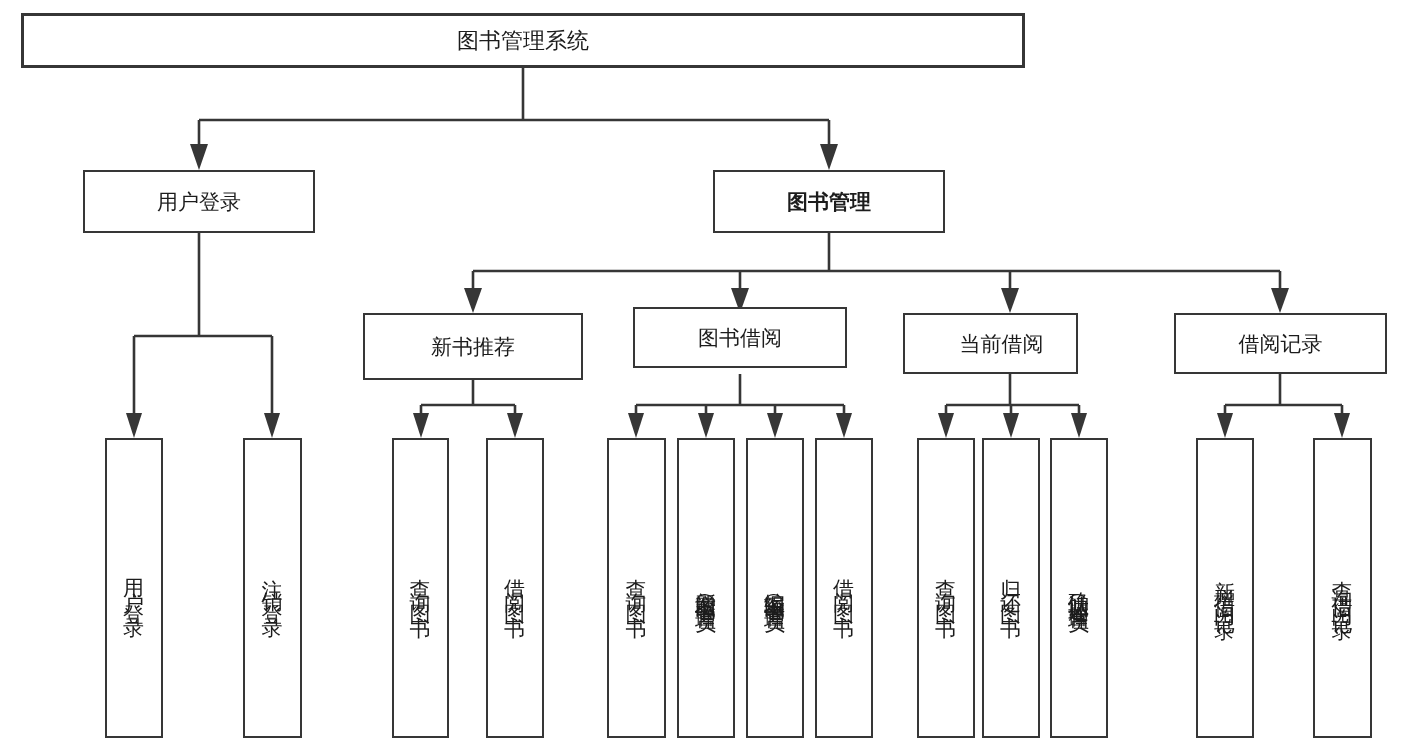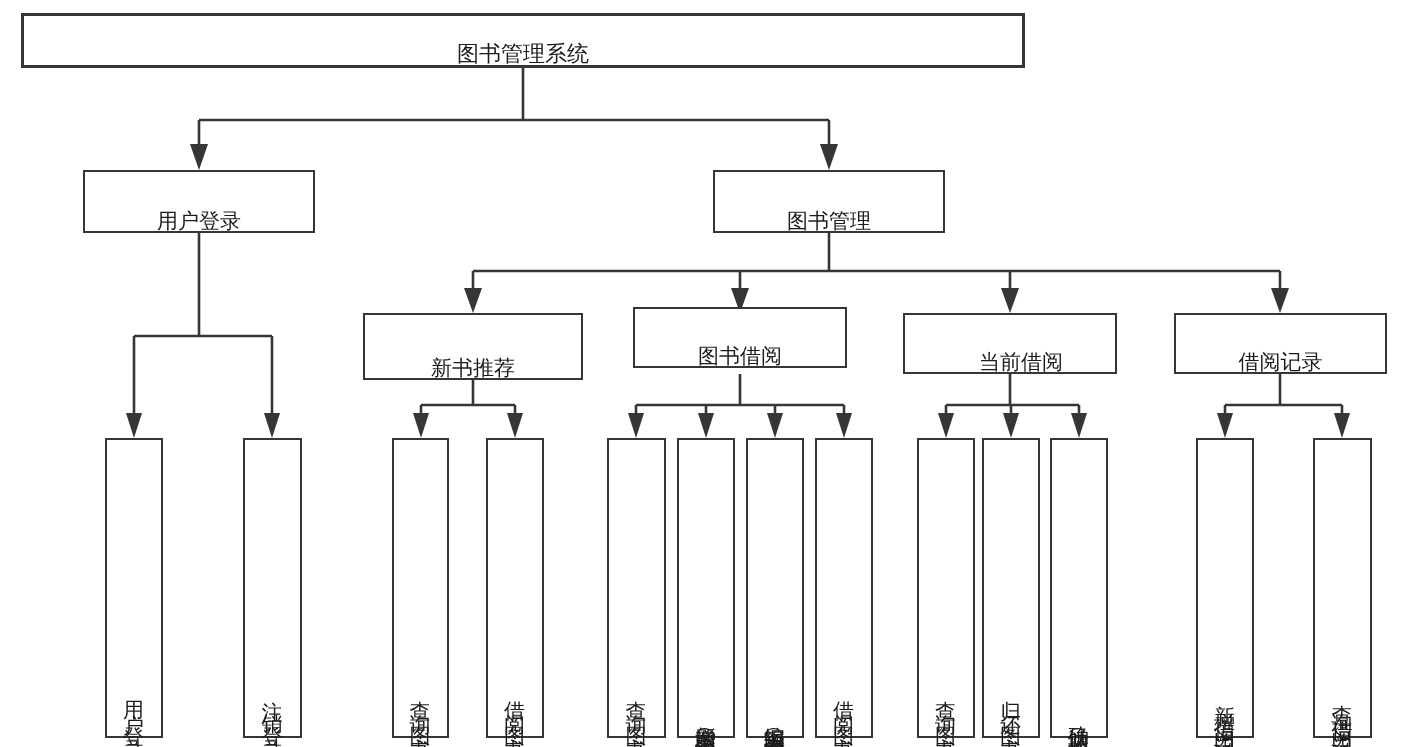--- a/index.html
+++ b/index.html
@@ -29,21 +29,21 @@
   }
   .wires polygon{
     fill:var(--line);stroke:none;
   }
   .node{
     position:absolute;
     box-sizing:border-box;
     background:#fff;
     border:2px solid var(--border);
     color:var(--text);
-    display:flex;align-items:flex-end;justify-content:center;
+    display:flex;align-items:center;justify-content:center;
     text-align:center;
     font-size:21px;
     line-height:1;
   }
   .node.root{
     border-width:3px;
     font-size:22px;
   }
   .leaf span{
     writing-mode:vertical-rl;
@@ -105,31 +105,31 @@
     <polygon points="1342,438 1334,413 1350,413"></polygon>
   </svg>
 
   <div class="node root" style="left:21px;top:13px;width:1004px;height:55px;">
     <span>图书管理系统</span>
   </div>
 
   <div class="node" style="left:83px;top:170px;width:232px;height:63px;">
     <span>用户登录</span>
   </div>
-  <div class="node" style="left:713px;top:170px;width:232px;height:63px;">
+  <div class="node" style="left:713px;top:170px;width:232px;height:63px;font-weight:bold;">
     <span>图书管理</span>
   </div>
 
   <div class="node" style="left:363px;top:313px;width:220px;height:67px;">
     <span>新书推荐</span>
   </div>
   <div class="node" style="left:633px;top:307px;width:214px;height:61px;">
     <span>图书借阅</span>
   </div>
-  <div class="node" style="left:903px;top:313px;width:214px;height:61px;padding-left:22px;">
+  <div class="node" style="left:903px;top:313px;width:175px;height:61px;padding-left:22px;">
     <span>当前借阅</span>
   </div>
   <div class="node" style="left:1174px;top:313px;width:213px;height:61px;">
     <span>借阅记录</span>
   </div>
 
   <div class="node leaf" style="left:105px;top:438px;width:58px;height:300px;">
     <span>用户登录</span>
   </div>
   <div class="node leaf" style="left:243px;top:438px;width:59px;height:300px;">

